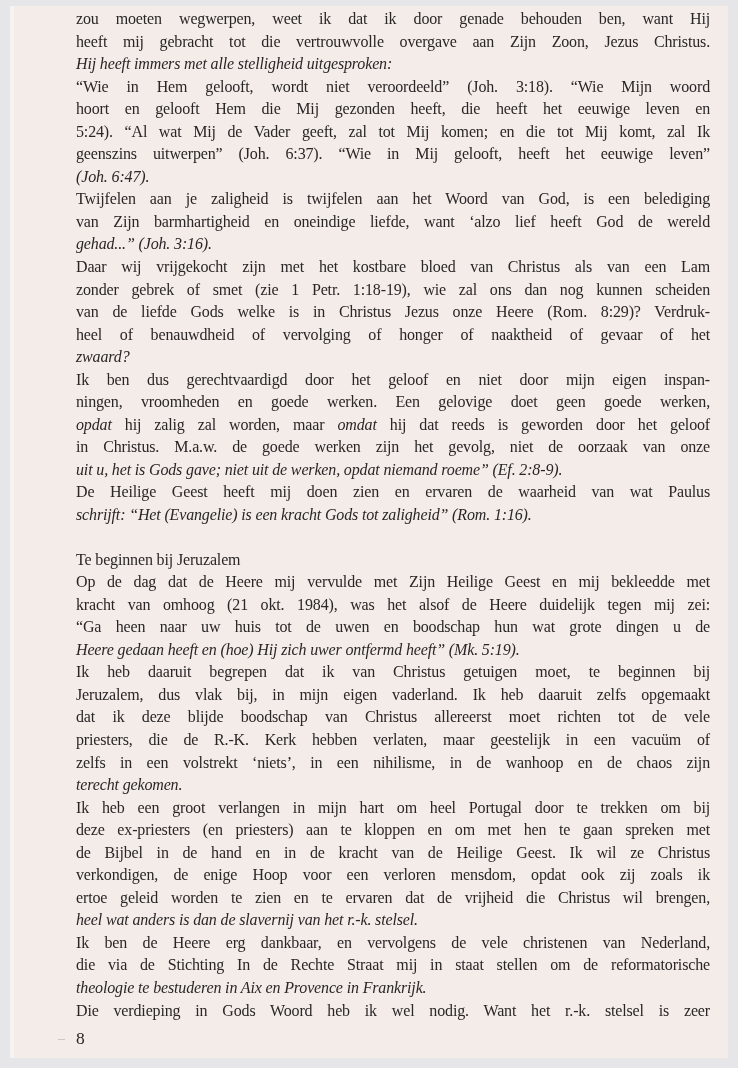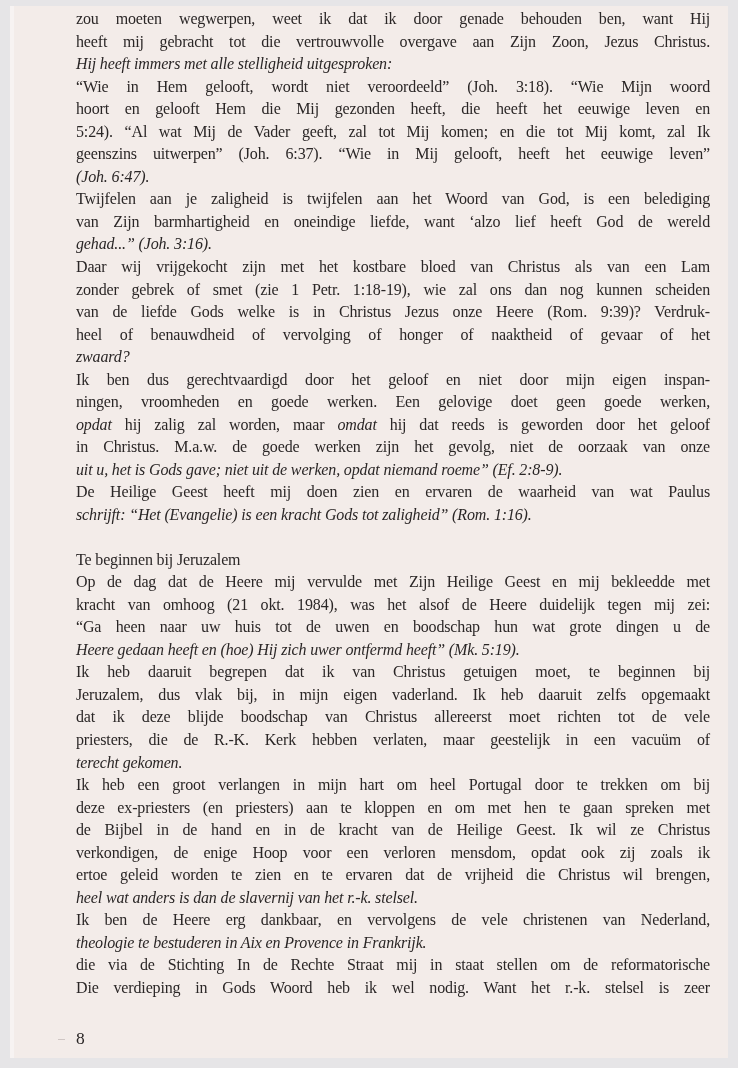--- a/index.html
+++ b/index.html
@@ -88,21 +88,21 @@
 
     <div>
       <span class="line">Twijfelen aan je zaligheid is twijfelen aan het Woord van God, is een belediging</span>
       <span class="line">van Zijn barmhartigheid en oneindige liefde, want ‘alzo lief heeft God de wereld</span>
       <span class="line last">gehad...” (Joh. 3:16).</span>
     </div>
 
     <div>
       <span class="line">Daar wij vrijgekocht zijn met het kostbare bloed van Christus als van een Lam</span>
       <span class="line">zonder gebrek of smet (zie 1 Petr. 1:18-19), wie zal ons dan nog kunnen scheiden</span>
-      <span class="line">van de liefde Gods welke is in Christus Jezus onze Heere (Rom. 9:39)? Verdruk-</span>
+      <span class="line">van de liefde Gods welke is in Christus Jezus onze Heere (Rom. 8:29)? Verdruk-</span>
       <span class="line">heel of benauwdheid of vervolging of honger of naaktheid of gevaar of het</span>
       <span class="line last">zwaard?</span>
     </div>
 
     <div>
       <span class="line">Ik ben dus gerechtvaardigd door het geloof en niet door mijn eigen inspan-</span>
       <span class="line">ningen, vroomheden en goede werken. Een gelovige doet geen goede werken,</span>
       <span class="line"><span class="it">opdat</span> <span id="p4l2">hij zalig zal worden, maar <span class="it">omdat</span> hij dat reeds is geworden door het geloof</span></span>
       <span class="line">in Christus. M.a.w. de goede werken zijn het gevolg, niet de oorzaak van onze</span>
       <span class="line last">uit u, het is Gods gave; niet uit de werken, opdat niemand roeme” (Ef. 2:8-9).</span>
@@ -122,36 +122,37 @@
       <span class="line">kracht van omhoog (21 okt. 1984), was het alsof de Heere duidelijk tegen mij zei:</span>
       <span class="line">“Ga heen naar uw huis tot de uwen en boodschap hun wat grote dingen u de</span>
       <span class="line last">Heere gedaan heeft en (hoe) Hij zich uwer ontfermd heeft” (Mk. 5:19).</span>
     </div>
 
     <div>
       <span class="line">Ik heb daaruit begrepen dat ik van Christus getuigen moet, te beginnen bij</span>
       <span class="line">Jeruzalem, dus vlak bij, in mijn eigen vaderland. Ik heb daaruit zelfs opgemaakt</span>
       <span class="line">dat ik deze blijde boodschap van Christus allereerst moet richten tot de vele</span>
       <span class="line">priesters, die de R.-K. Kerk hebben verlaten, maar geestelijk in een vacuüm of</span>
+      <span class="line">zelfs in een volstrekt ‘niets’, in een nihilisme, in de wanhoop en de chaos zijn</span>
       <span class="line last">terecht gekomen.</span>
     </div>
 
     <div>
       <span class="line">Ik heb een groot verlangen in mijn hart om heel Portugal door te trekken om bij</span>
       <span class="line">deze ex-priesters (en priesters) aan te kloppen en om met hen te gaan spreken met</span>
       <span class="line">de Bijbel in de hand en in de kracht van de Heilige Geest. Ik wil ze Christus</span>
       <span class="line">verkondigen, de enige Hoop voor een verloren mensdom, opdat ook zij zoals ik</span>
       <span class="line">ertoe geleid worden te zien en te ervaren dat de vrijheid die Christus wil brengen,</span>
       <span class="line last">heel wat anders is dan de slavernij van het r.-k. stelsel.</span>
     </div>
 
     <div>
       <span class="line">Ik ben de Heere erg dankbaar, en vervolgens de vele christenen van Nederland,</span>
+      <span class="line">die via de Stichting In de Rechte Straat mij in staat stellen om de reformatorische</span>
       <span class="line last">theologie te bestuderen in Aix en Provence in Frankrijk.</span>
-      <span class="line">die via de Stichting In de Rechte Straat mij in staat stellen om de reformatorische</span>
     </div>
 
     <div>
       <span class="line">Die verdieping in Gods Woord heb ik wel nodig. Want het r.-k. stelsel is zeer</span>
     </div>
   </div>
 
   <div class="page-mark"></div>
   <div class="page-number">8</div>
 </div>

